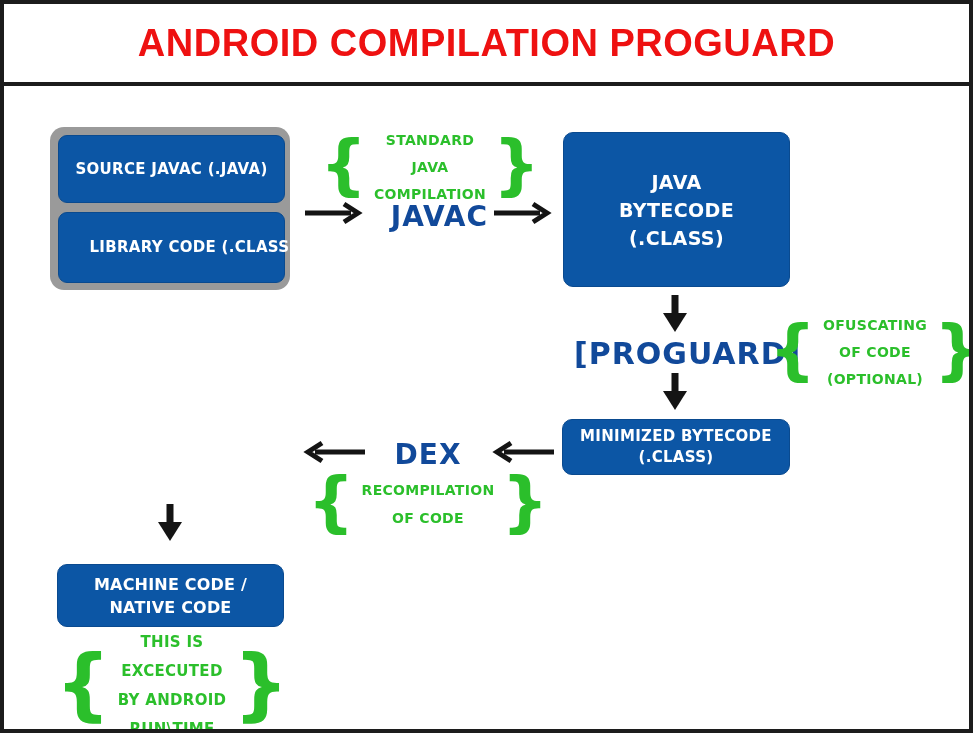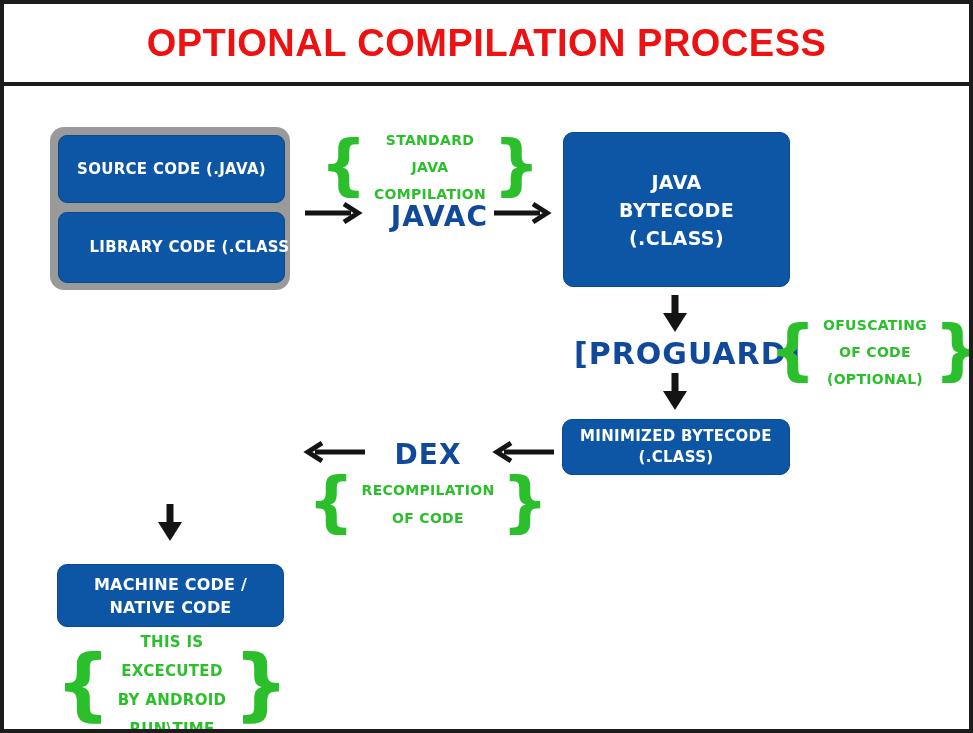--- a/index.html
+++ b/index.html
@@ -46,27 +46,27 @@
 
   
   .arrow { position:absolute; line-height:0; }
 </style>
 </head>
 <body>
 
 <div class="canvas">
 
   <div class="titlebar">
-    <span class="title">OPTIONAL COMPILATION PROCESS</span>
+    <span class="title">ANDROID COMPILATION PROGUARD</span>
   </div>
   <div class="separator"></div>
 
   <div class="group" style="left:46px; top:123px; width:240px; height:163px;">
     <div class="node fs15" style="left:8px; top:8px; width:227px; height:68px;">
-      <span>SOURCE CODE (.JAVA)</span>
+      <span>SOURCE JAVAC (.JAVA)</span>
     </div>
     <div class="node fs15" style="left:8px; top:85px; width:227px; height:71px;padding-left:43px;">
       <span>LIBRARY CODE (.CLASS)</span>
     </div>
   </div>
 
   <div class="arrow" style="left:299px; top:196px;">
     <svg width="62" height="26" viewBox="0 0 62 26">
       <line x1="2" y1="13" x2="48" y2="13" stroke="#141414" stroke-width="5"></line>
       <polyline points="41,4 55,13 41,22" fill="none" stroke="#141414" stroke-width="5"></polyline>

